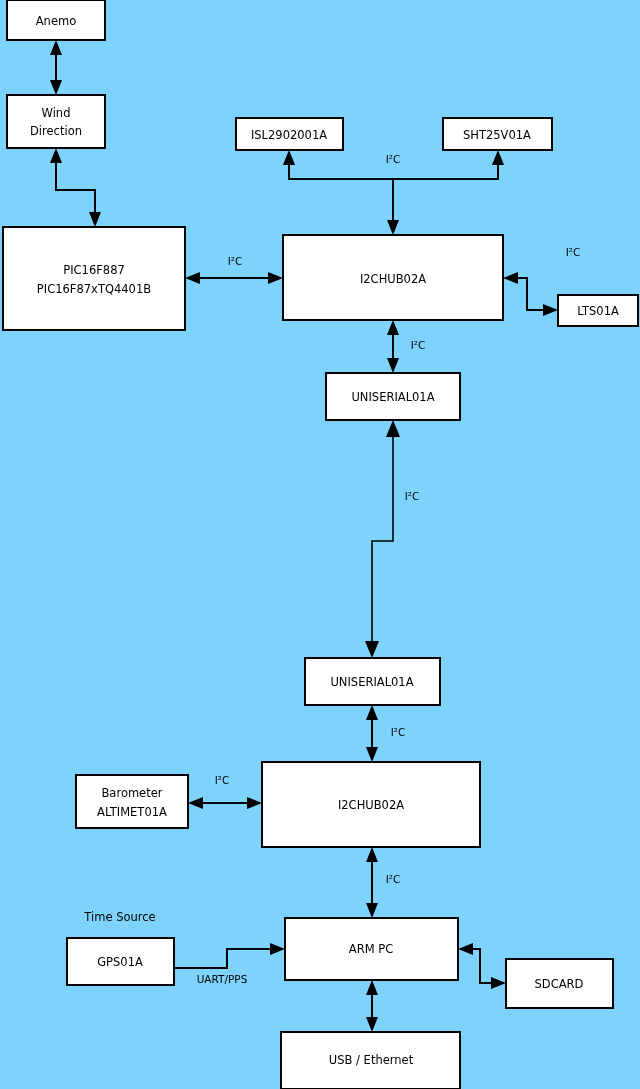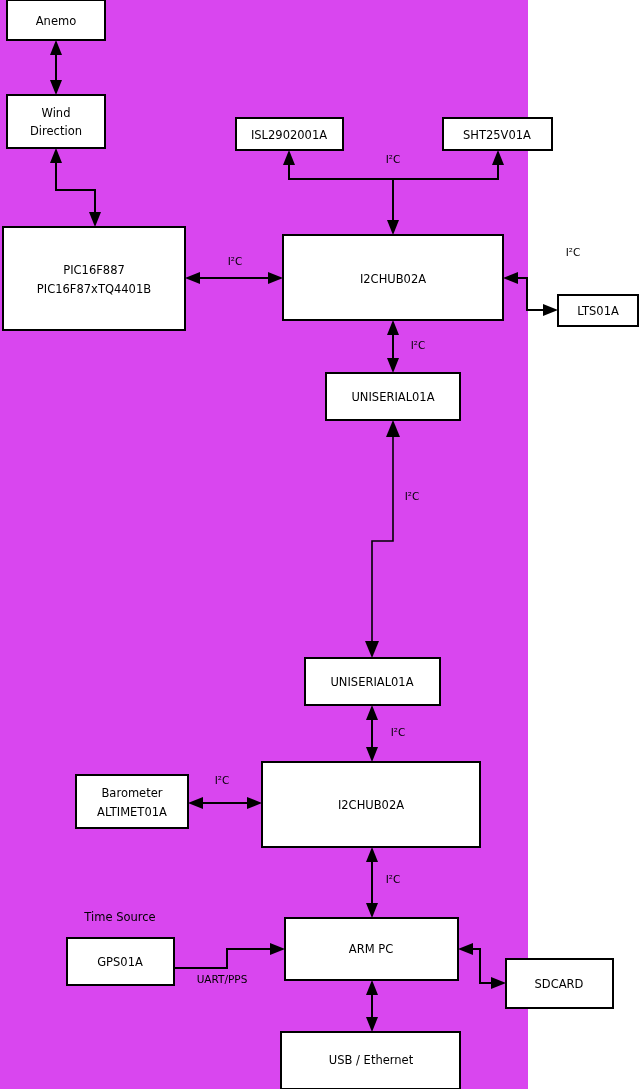--- a/index.html
+++ b/index.html
@@ -8,23 +8,23 @@
     background: #ffffff;
   }
   body {
     width: 640px;
     height: 1089px;
     font-family: "DejaVu Sans", sans-serif;
     overflow: hidden;
   }
   #diagram-root {
     position: relative;
-    width: 528px;
+    width: 640px;
     height: 1089px;
-    background: #d946ef;
+    background: #7dd3fc;
   }
   svg#diagram-svg {
     position: absolute;
     top: 0;
     left: 0;
     width: 640px;
     height: 1089px;
     display: block;
   }
   .node-rect {

